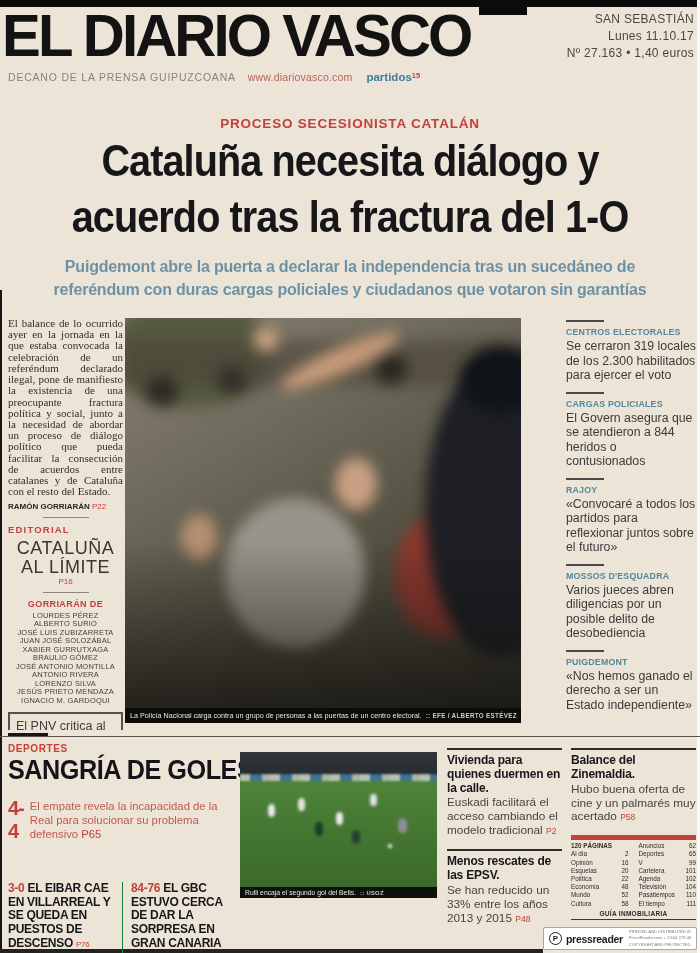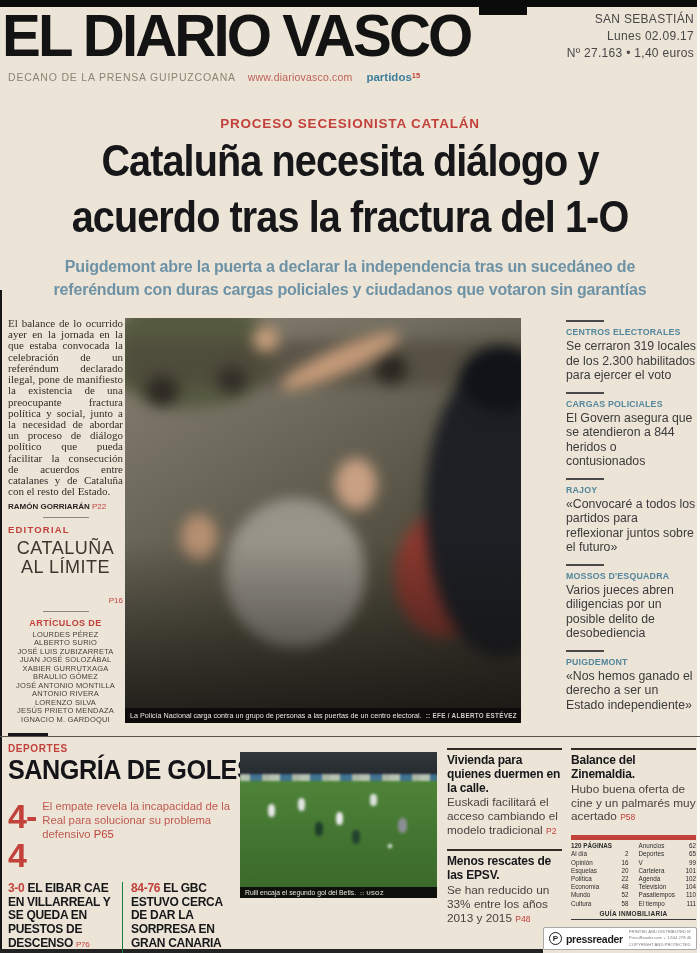--- a/index.html
+++ b/index.html
@@ -50,21 +50,21 @@
   
   .left-col{ position:absolute; left:8px; top:318px; width:115px; height:412px; overflow:hidden; }
   .lc-body{ font-family:"Liberation Serif", serif; font-size:11px; line-height:1.02;
             text-align:justify; color:#322e28; }
   .lc-byline{ margin-top:4px; font-size:8px; font-weight:700; color:#28241f; }
   .page-ref{ color:#c2413b; font-weight:400; }
   .lc-divider{ width:46px; border-top:1px solid #8d8577; margin:6px auto; }
   .lc-editorial-label{ text-align:left; font-size:9.5px; font-weight:700; color:#c2413b; letter-spacing:1.2px; }
   .lc-editorial-title{ text-align:center; font-size:18px; line-height:1.08; color:#3a362f;
                        margin-top:4px; letter-spacing:.5px; font-weight:400; }
-  .lc-editorial-page{ text-align:right; font-size:8px; margin-top:19px; }
+  .lc-editorial-page{ text-align:center; font-size:8px; margin-top:0; }
   .lc-articles-label{ text-align:center; font-size:9px; font-weight:700; color:#c2413b; letter-spacing:.4px; margin-top:1px; }
   .lc-authors{ margin-top:2px; text-align:center; font-size:7.5px; line-height:1.0;
                color:#46413a; letter-spacing:.2px; }
   .lc-authors div{ padding:.5px 0; }
   .pnv-box{ margin-top:7px; border:2px solid #55524a; padding:5px 6px;
             font-size:12.5px; line-height:1.15; color:#413d36; }
 
   
   .main-photo{
     position:absolute; left:125px; top:318px; width:396px; height:405px; overflow:hidden;
@@ -91,21 +91,21 @@
 
   
   .bottom-rule{ position:absolute; left:0; top:736px; width:700px; border-top:1px solid #5a554e; }
   .deportes-bar{ position:absolute; left:8px; top:733px; width:40px; height:3px; background:#17171a; }
   .sports-label{ position:absolute; left:8px; top:743px; font-size:10px; font-weight:700;
                  color:#c2413b; letter-spacing:.6px; }
   .sports-headline{ position:absolute; left:8px; top:754px; font-size:28px; font-weight:700;
                     letter-spacing:-.5px; color:#141418; transform:scaleX(.9);
                     transform-origin:left; white-space:nowrap; }
   .sports-lead{ position:absolute; left:8px; top:797px; width:232px; display:flex; gap:6px; }
-  .sports-score{ font-size:34px; font-weight:700; color:#c2413b; letter-spacing:-1px; }
+  .sports-score{ font-size:20px; font-weight:700; color:#c2413b; letter-spacing:-1px; }
   .sports-lead-text{ font-size:11.3px; line-height:1.22; color:#c05a50; padding-top:3px; }
   .sports-cols{ position:absolute; left:8px; top:843px; width:228px; display:flex; }
   .sports-item{ width:50%; font-size:12px; font-weight:700; line-height:1.14;
                 color:#17171a; letter-spacing:-.3px;margin-top:39px; }
   .sports-item:first-child{ padding-right:7px; }
   .sports-item + .sports-item{ border-left:1px solid #15803d; padding-left:8px; }
   .sports-item .score{ color:#c2413b; }
   .sports-item .page-ref{ font-size:8px; }
 
   .football-photo{
@@ -156,21 +156,21 @@
 
   <div class="top-bar"></div>
   <div class="reg-mark"></div>
   <div class="right-strip"></div>
   <div class="left-edge"></div>
   <div class="bottom-edge"></div>
 
   <div class="masthead-title">EL DIARIO VASCO</div>
   <div class="masthead-info">
     <div>SAN SEBASTIÁN</div>
-    <div>Lunes 02.09.17</div>
+    <div>Lunes 11.10.17</div>
     <div>Nº 27.163 • 1,40 euros</div>
   </div>
   <div class="tagline-row">
     <span class="tagline">DECANO DE LA PRENSA GUIPUZCOANA</span>
     <span class="website">www.diariovasco.com</span>
     <span class="vocento">partidos</span><span class="vocento-badge">15</span>
   </div>
 
   <div class="kicker">PROCESO SECESIONISTA CATALÁN</div>
   <div class="headline">
@@ -186,21 +186,21 @@
     <div class="lc-body">El balance de lo ocurrido ayer en la jornada en la que estaba convocada la celebración de un referéndum declarado ilegal, pone de manifiesto la existencia de una preocupante fractura política y social, junto a la necesidad de abordar un proceso de diálogo político que pueda facilitar la consecución de acuerdos entre catalanes y de Cataluña con el resto del Estado.</div>
     <div class="lc-byline">
       <span>RAMÓN GORRIARÁN</span>
       <span class="page-ref">P22</span>
     </div>
     <div class="lc-divider"></div>
     <div class="lc-editorial-label">EDITORIAL</div>
     <div class="lc-editorial-title">CATALUÑA AL LÍMITE</div>
     <div class="lc-editorial-page page-ref lc-editorial-page">P16</div>
     <div class="lc-divider"></div>
-    <div class="lc-articles-label">ARTÍCULOS DE</div>
+    <div class="lc-articles-label">GORRIARÁN DE</div>
     <div class="lc-authors">
       <div>LOURDES PÉREZ</div>
       <div>ALBERTO SURIO</div>
       <div>JOSÉ LUIS ZUBIZARRETA</div>
       <div>JUAN JOSÉ SOLOZÁBAL</div>
       <div>XABIER GURRUTXAGA</div>
       <div>BRAULIO GÓMEZ</div>
       <div>JOSÉ ANTONIO MONTILLA</div>
       <div>ANTONIO RIVERA</div>
       <div>LORENZO SILVA</div>

